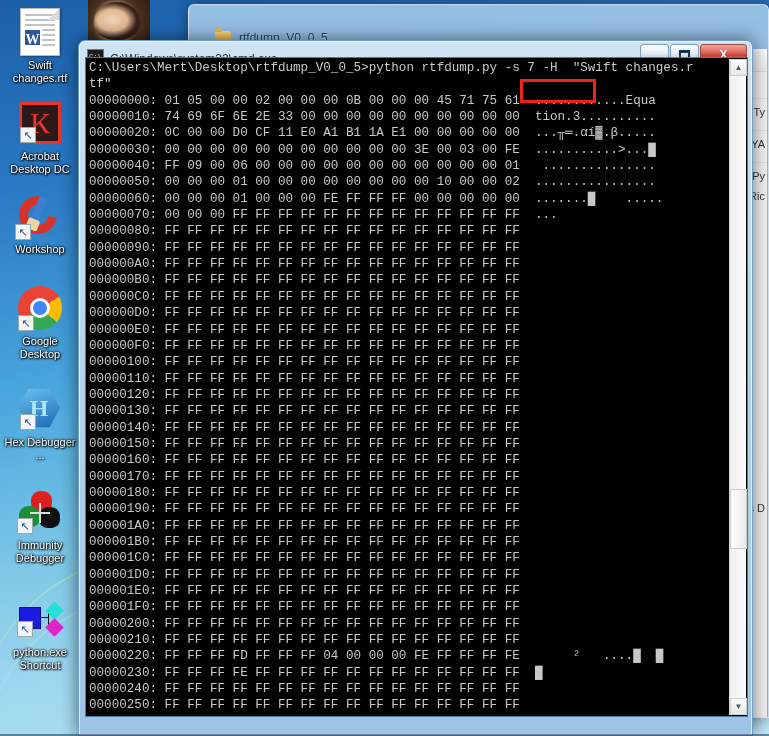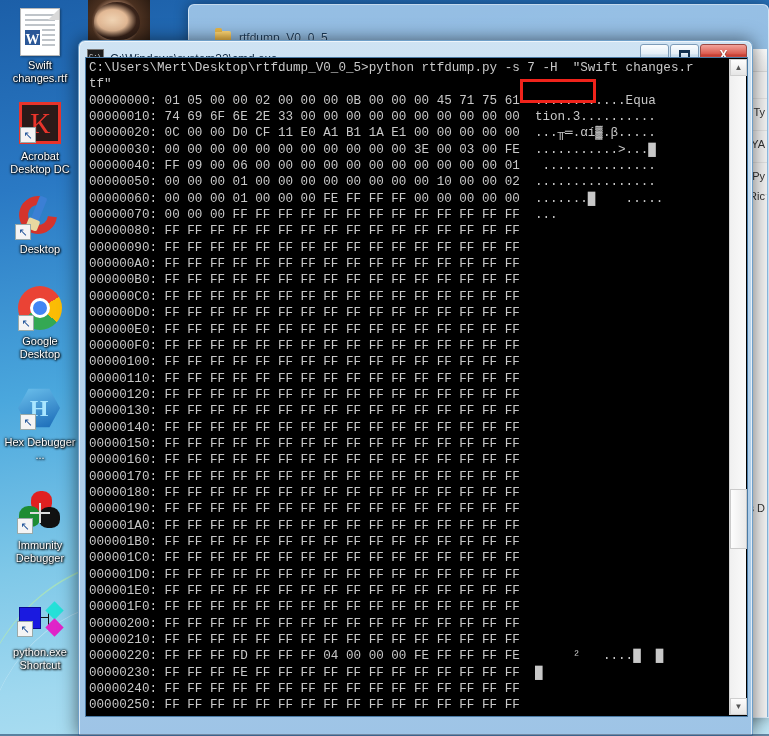--- a/index.html
+++ b/index.html
@@ -357,21 +357,21 @@
   </div>
 
   <div class="desk-icon" style="margin-top:10px">
     <div class="glyph">
       <div class="ico-cc">
         <div class="cshape"></div>
         <div class="brush"></div>
         <div class="shortcut-arrow">↖</div>
       </div>
     </div>
-    <div class="label">Desktop</div>
+    <div class="label">Workshop</div>
   </div>
 
   <div class="desk-icon" style="margin-top:22px">
     <div class="glyph">
       <div class="ico-chrome"></div>
       <div class="shortcut-arrow" style="left:2px;bottom:1px">↖</div>
     </div>
     <div class="label">Google Desktop</div>
   </div>
 

